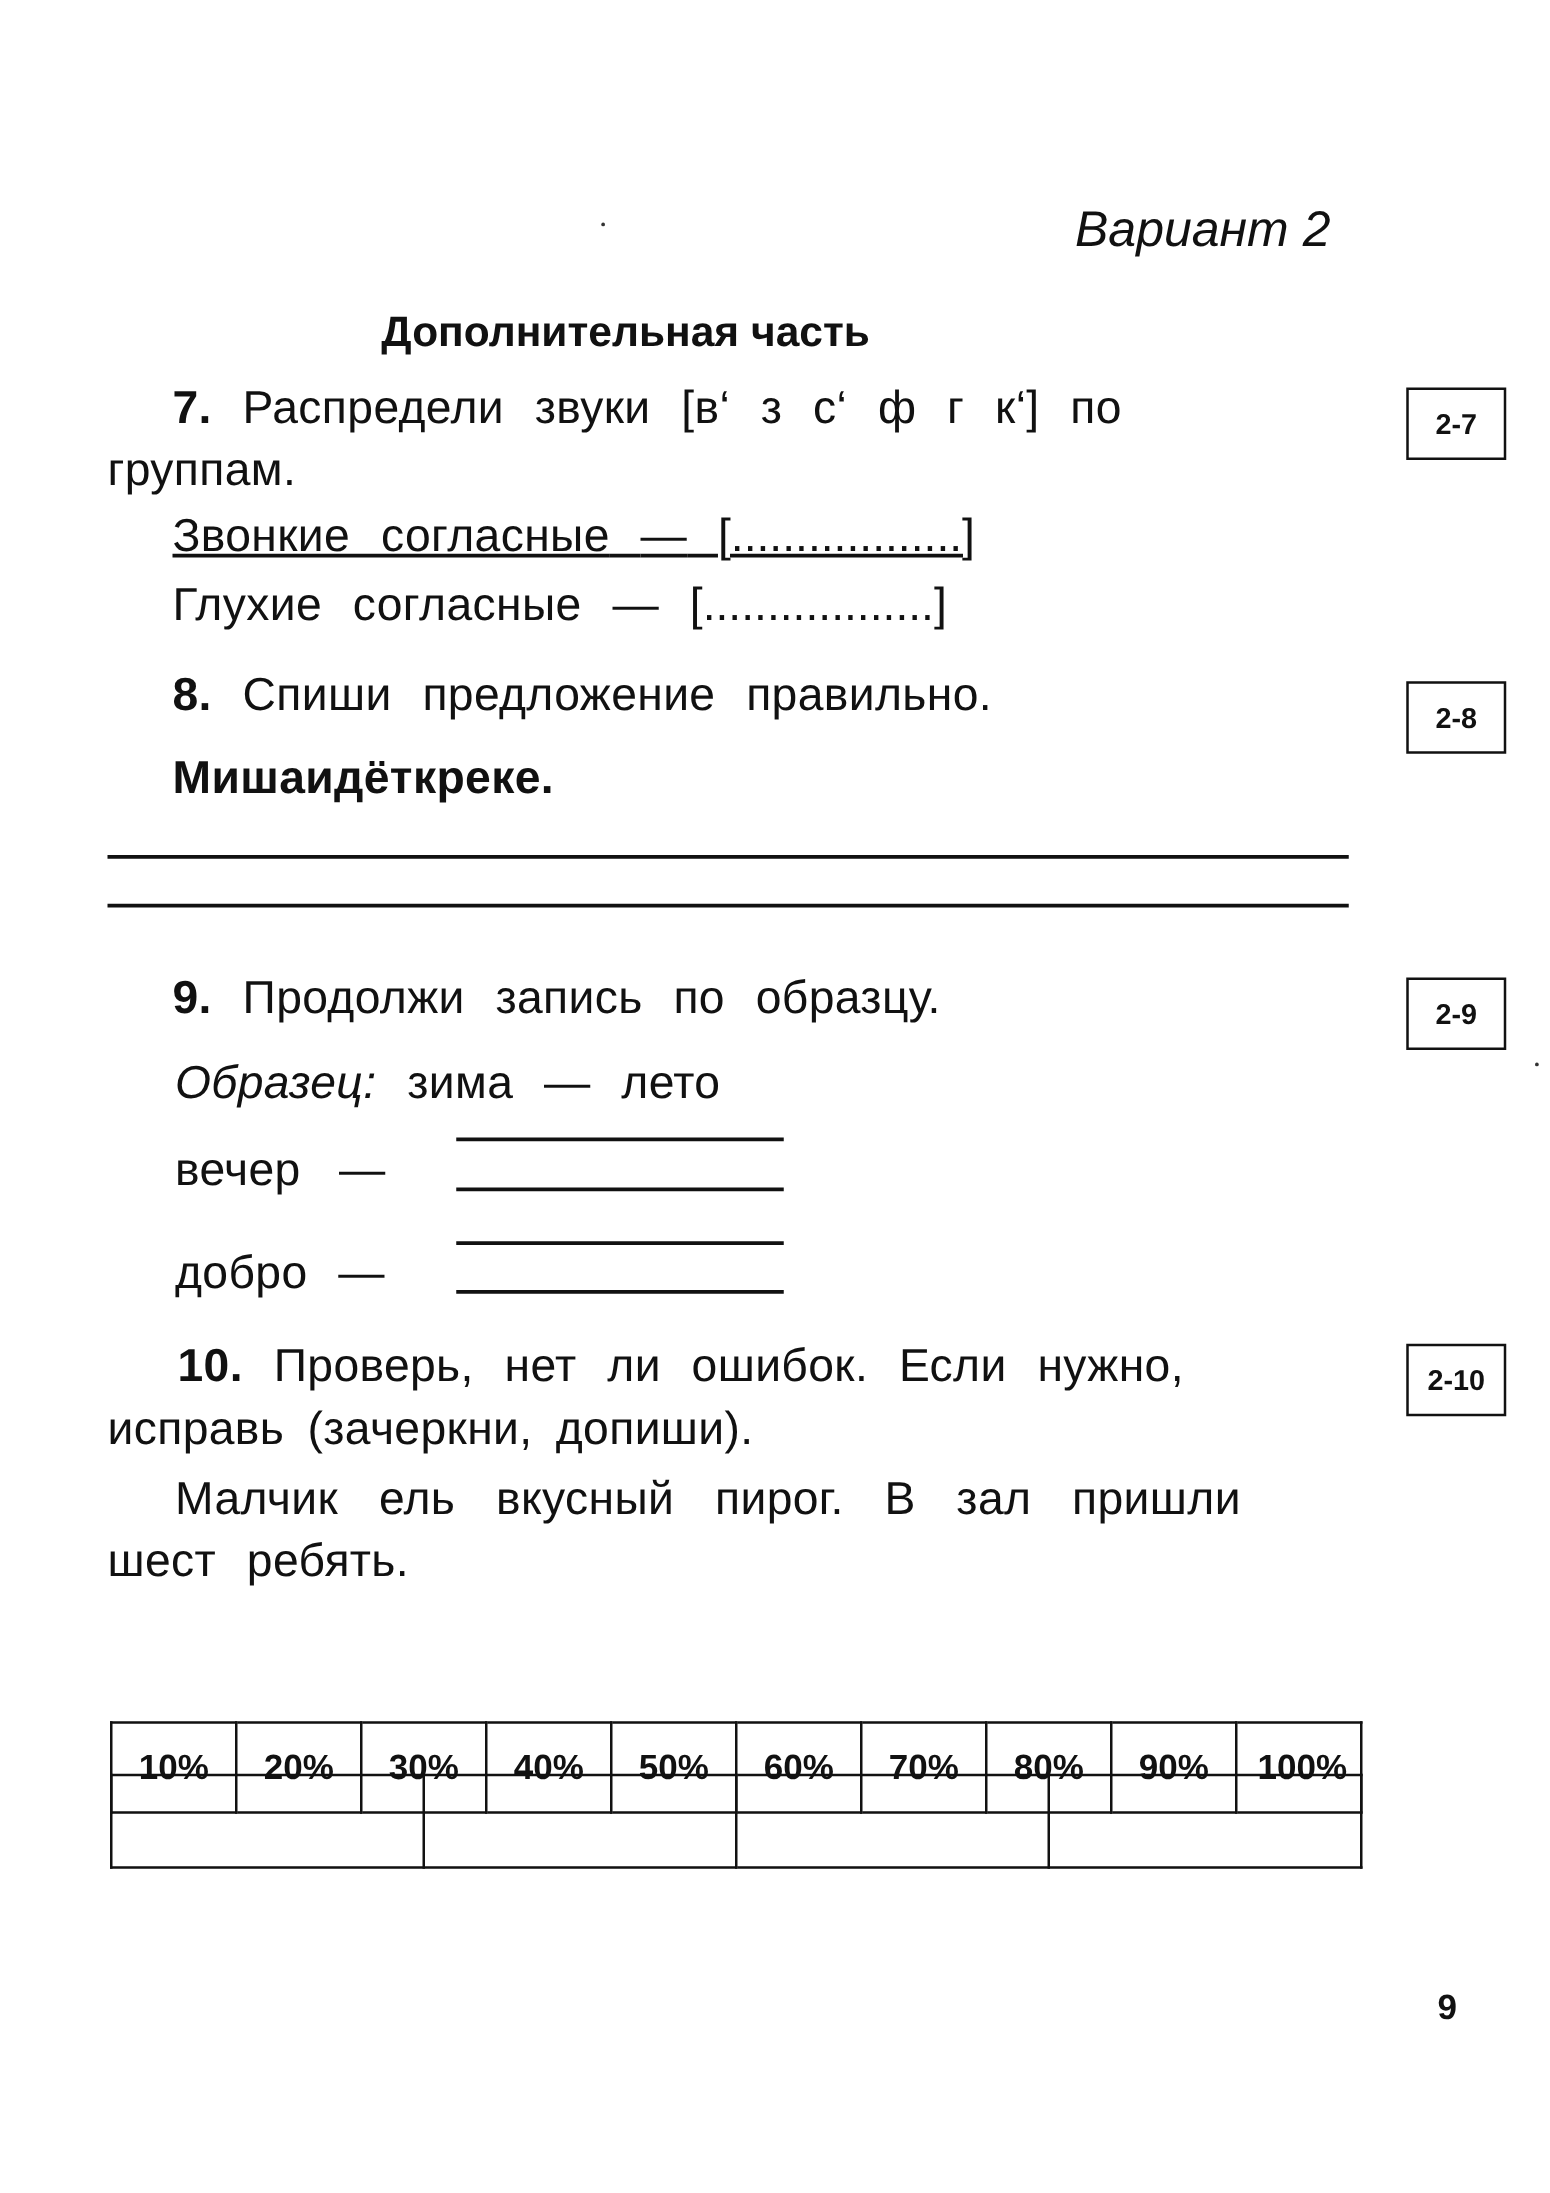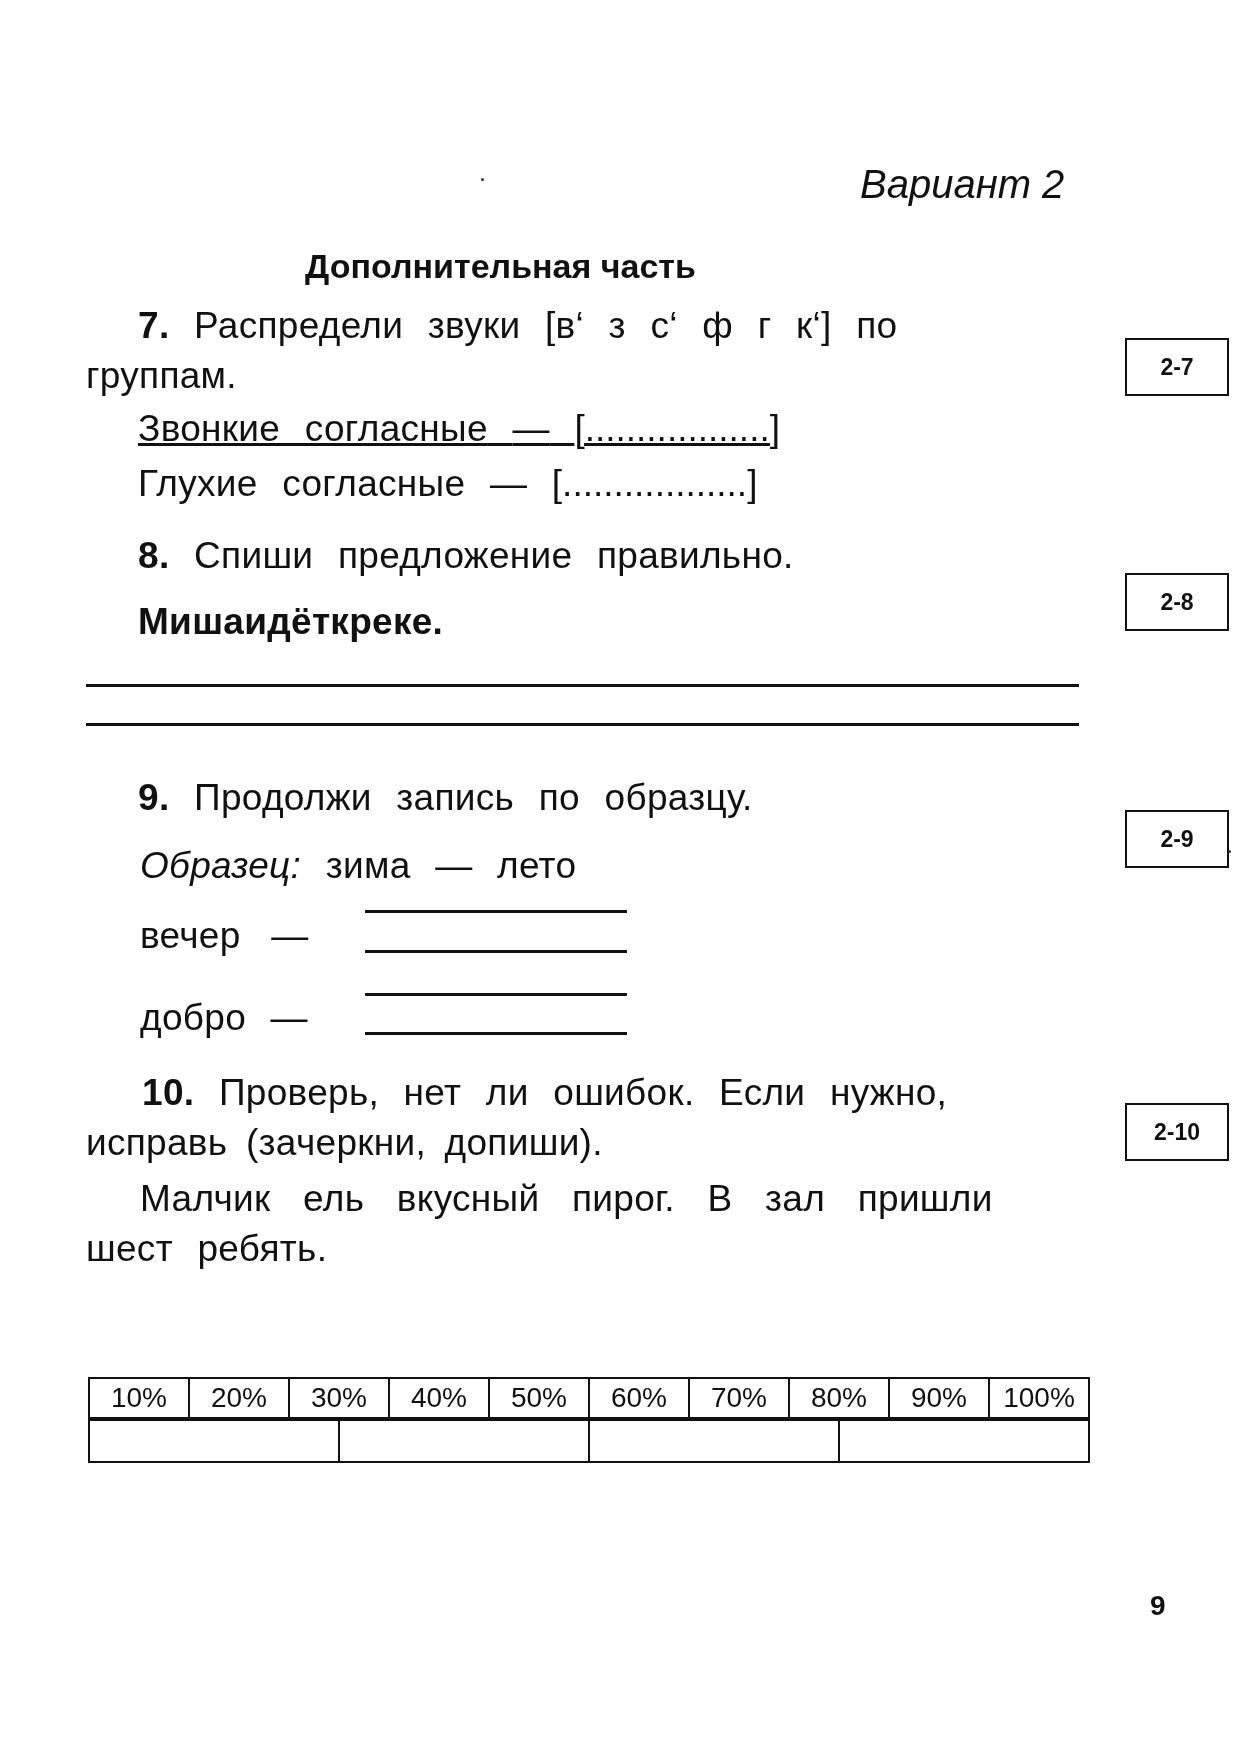--- a/index.html
+++ b/index.html
@@ -7,34 +7,34 @@
     width: 1240px; height: 1754px; position: relative; overflow: hidden;
     font-family: "Liberation Sans", "DejaVu Sans", sans-serif; color: #111;
   }
   .abs { position: absolute; }
   .variant { left: 860px; top: 162px; font-size: 40px; font-style: italic; white-space: nowrap; }
   .section-title { left: 0; width: 1101px; top: 247px; text-align: center; font-size: 34px; font-weight: bold; padding-right: 100px; box-sizing: border-box; }
   .line { font-size: 37px; white-space: nowrap; letter-spacing: 0.3px; }
   .line b { font-weight: bold; }
   .wide { word-spacing: 14px; }
   .badge {
-    position: absolute; left: 1125px; width: 104px; height: 58px;
+    position: absolute; left: 1125px; width: 80px; height: 58px;
     border: 2px solid #111; box-sizing: border-box;
     display: flex; align-items: center; justify-content: center;
-    font-size: 23px; font-weight: bold; margin-top: 28px;
+    font-size: 23px; font-weight: bold;
   }
   .rule { position: absolute; height: 3px; background: #111; }
   .answer-line { position: absolute; height: 3px; background: #111; left: 365px; width: 262px; }
   table.score {
     position: absolute; left: 88px; top: 1377px; width: 1002px;
     border-collapse: collapse; table-layout: fixed;
   }
   table.score td {
-    border: 2px solid #111; text-align: center; font-size: 28px; font-weight: normal;
-    height: 38px; padding: 0;
+    border: 2px solid #111; text-align: center; font-size: 28px; font-weight: bold;
+    height: 38px; padding: 16px;
   }
   table.score tr.blank td { height: 40px; }
   .page-num { left: 1150px; top: 1590px; font-size: 28px; font-weight: bold; }
   .speck { position: absolute; width: 3px; height: 3px; background: #333; border-radius: 50%; }
 </style>
 </head>
 <body>
 
 <div class="abs variant">Вариант 2</div>
 <div class="abs section-title">Дополнительная часть</div>

